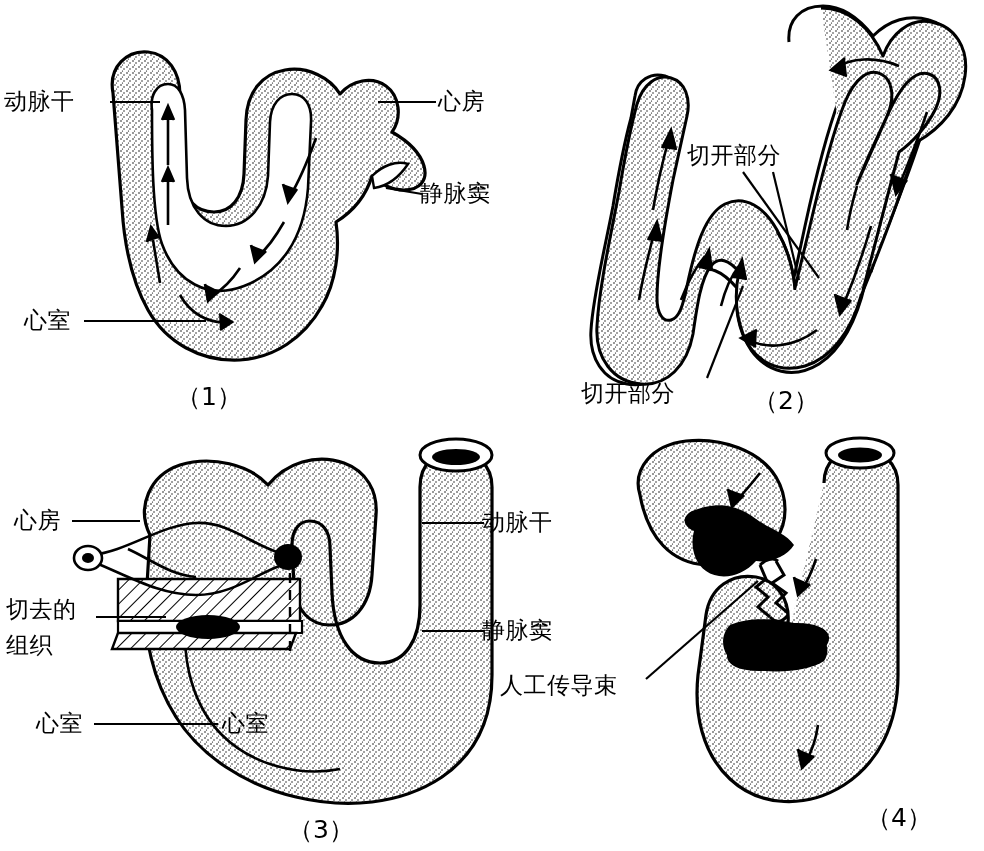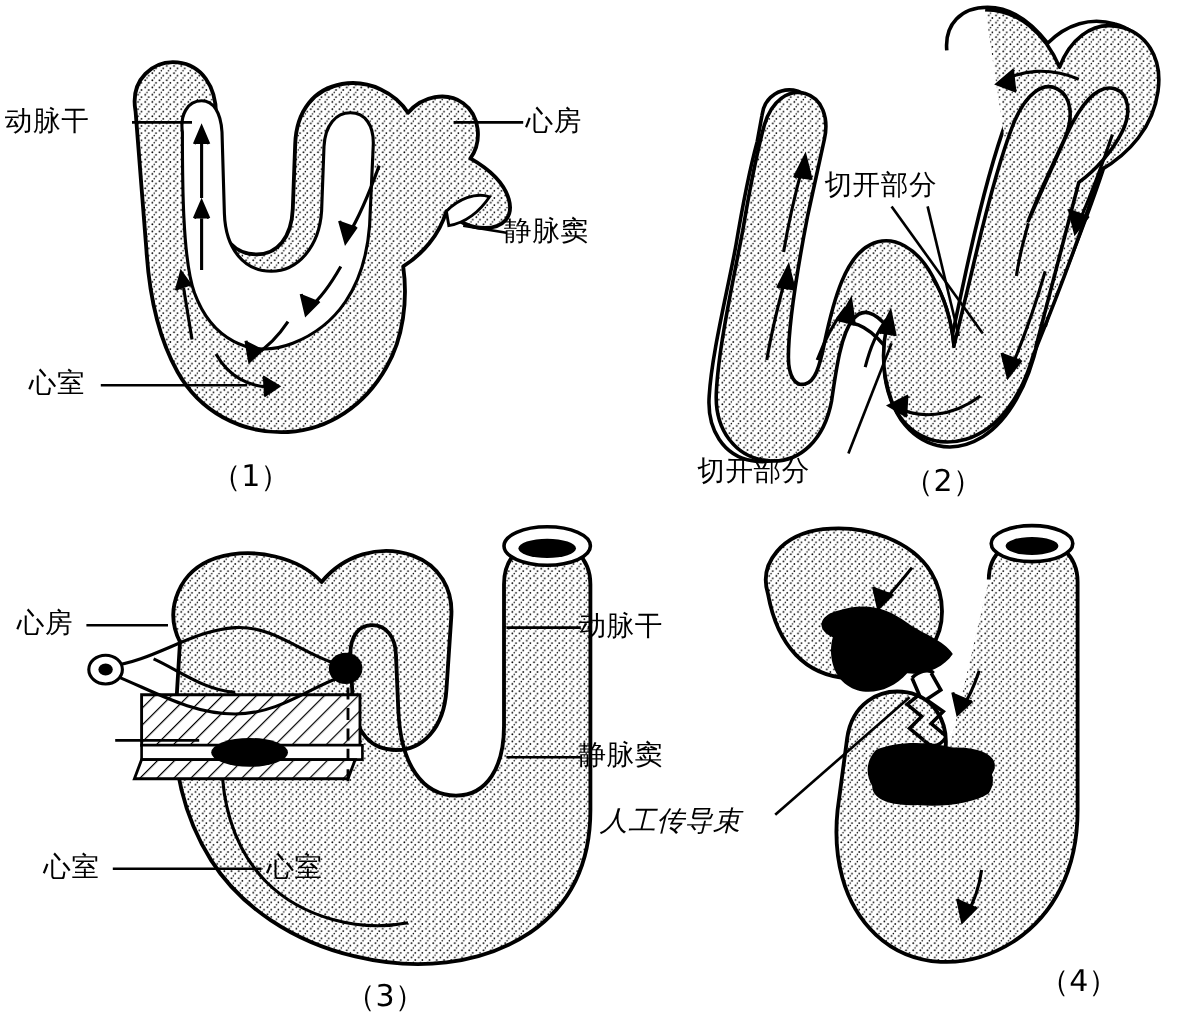--- a/index.html
+++ b/index.html
@@ -324,20 +324,22 @@
       <ellipse cx="88" cy="133" rx="6" ry="5" fill="#000"></ellipse>
       <ellipse cx="288" cy="132" rx="14" ry="13" fill="#000"></ellipse>
       <ellipse cx="208" cy="202" rx="32" ry="12" fill="#000"></ellipse>
     </svg>
 
     <div class="label" style="left:14px; top:80px;">心房</div>
     <svg class="panel" style="left:70px; top:82px;" width="76" height="26">
       <path class="leader" d="M2,14 L70,14"></path>
     </svg>
 
+    <div class="label multiline" style="left:6px; top:166px; line-height:36px;">切去的
+组织</div>
     <svg class="panel" style="left:94px; top:178px;" width="80" height="26">
       <path class="leader" d="M2,14 L72,14"></path>
     </svg>
 
     <div class="label" style="left:482px; top:82px;">动脉干</div>
     <svg class="panel" style="left:418px; top:84px;" width="70" height="26">
       <path class="leader" d="M66,14 L4,14"></path>
     </svg>
 
     <div class="label" style="left:482px; top:190px;">静脉窦</div>
@@ -405,21 +407,21 @@
       <g stroke="#000" stroke-width="2.6" fill="none">
         <path d="M150,48 C142,58 134,68 126,76"></path>
         <path d="M118,64 L122,82 L134,70" fill="#000"></path>
         <path d="M206,134 C202,146 198,156 192,164"></path>
         <path d="M184,152 L188,170 L200,159" fill="#000"></path>
         <path d="M208,300 C206,314 202,326 196,336"></path>
         <path d="M188,324 L192,343 L204,331" fill="#000"></path>
       </g>
     </svg>
 
-    <div class="label" style="left:-110px; top:245px;font-style:italic;">人工传导束</div>
+    <div class="label" style="left:-110px; top:245px;">人工传导束</div>
     <svg class="panel" style="left:30px; top:150px;" width="130" height="110">
       <path class="leader" d="M6,104 L118,6"></path>
     </svg>
 
     <div class="panel-number" style="left:256px; top:378px;">（4）</div>
   </div>
 
 </div>
 
 </body></html>

